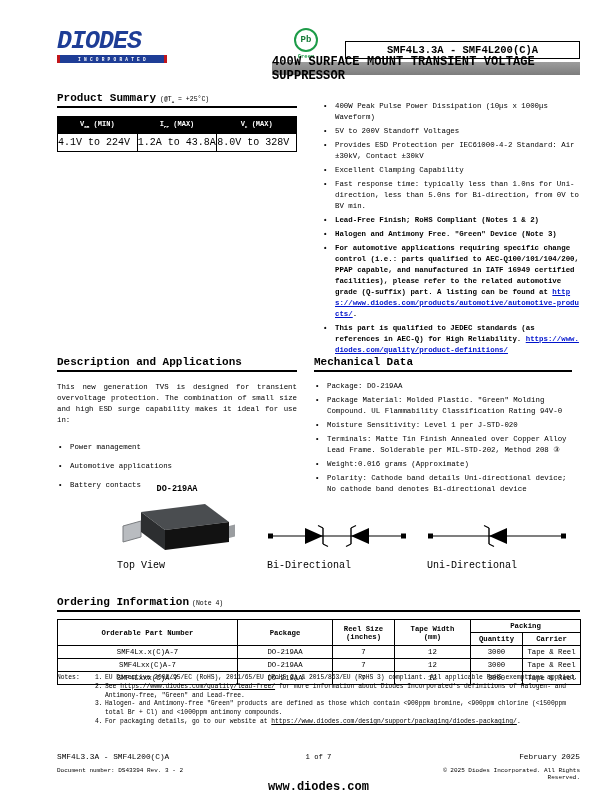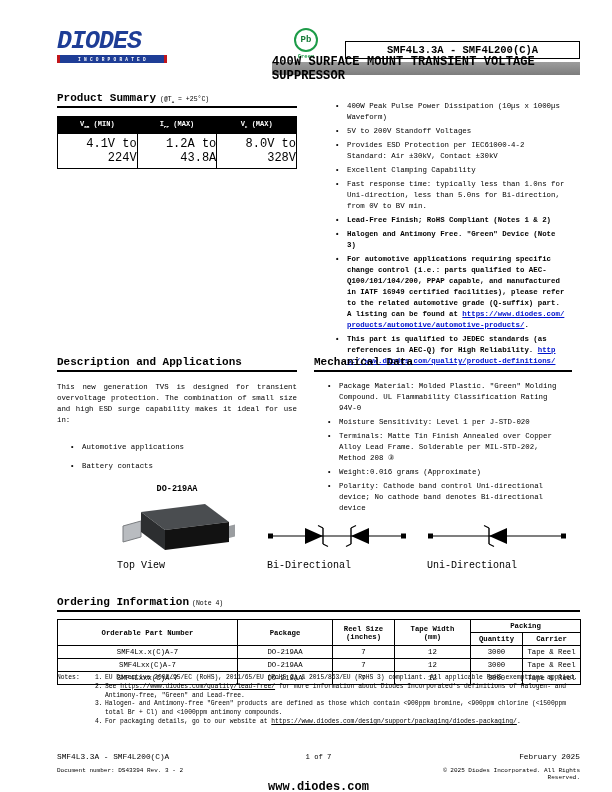--- a/index.html
+++ b/index.html
@@ -42,23 +42,23 @@
   #features { position: absolute; left: 322px; top: 92px; width: 258px; }
   #description { position: absolute; left: 57px; top: 356px; width: 240px; }
   #mechanical { position: absolute; left: 314px; top: 356px; width: 258px; }
   #figures { position: absolute; left: 57px; top: 480px; width: 523px; height: 100px; }
   #ordering { position: absolute; left: 57px; top: 596px; width: 523px; }
   #notes { position: absolute; left: 57px; top: 674px; width: 523px; font-size: 6.3px; line-height: 8.8px; padding-left: 38px; }
   #footer { position: absolute; left: 57px; top: 753px; width: 523px; display: flex; justify-content: space-between; }
   
   .summary-table { width: 100%; border-collapse: collapse; margin-top: 8px; table-layout: fixed; }
   .summary-table th { background: #000; color: #fff; font-size: 7px; font-weight: bold; padding: 3px 0; border: 1px solid #000; }
-  .summary-table td { font-size: 12px; text-align: right; padding: 3px 0; border: 1px solid #000; }
-  
-  .bullets { list-style: none; margin: 12px; padding: 0; font-size: 7.4px; line-height: 11px; }
+  .summary-table td { font-size: 10px; text-align: left; padding: 3px 0; border: 1px solid #000; }
+  
+  .bullets { list-style: none; margin: 0; padding: 0; font-size: 7.4px; line-height: 11px; }
   .bullets li { position: relative; padding-left: 13px; margin-bottom: 3px; }
   .bullets li::before { content: "•"; position: absolute; left: 1px; }
   .bold { font-weight: bold; }
   .link { color: #0013cc; font-weight: bold; text-decoration: underline; word-break: break-all; cursor: pointer; }
   #features .bullets { margin-top: 9px; }
   #mechanical .bullets { margin-top: 9px; }
   #description p { font-size: 7.4px; line-height: 11px; text-align: justify; margin: 10px 0 16px; }
   #description .bullets { margin-top: 16px; }
   #description .bullets li { margin-bottom: 8px; }
   
@@ -146,33 +146,35 @@
       <li class="bold"><span>Halogen and Antimony Free. "Green" Device (Note 3)</span></li>
       <li class="bold"><span>For automotive applications requiring specific change control (i.e.: parts qualified to AEC-Q100/101/104/200, PPAP capable, and manufactured in IATF 16949 certified facilities), please refer to the related automotive grade (Q-suffix) part. A listing can be found at </span><a class="link">https://www.diodes.com/products/automotive/automotive-products/</a><span>.</span></li>
       <li class="bold"><span>This part is qualified to JEDEC standards (as references in AEC-Q) for High Reliability. </span><a class="link">https://www.diodes.com/quality/product-definitions/</a></li>
     </ul>
   </section>
 
   <section id="description">
     <div class="section-title">Description and Applications</div>
     <p>This new generation TVS is designed for transient overvoltage protection. The combination of small size and high ESD surge capability makes it ideal for use in:</p>
     <ul class="bullets">
+      <li><span>Power management</span></li>
       <li><span>Automotive applications</span></li>
       <li><span>Battery contacts</span></li>
     </ul>
   </section>
 
   <section id="mechanical">
     <div class="section-title">Mechanical Data</div>
     <ul class="bullets">
+      <li><span>Package: DO-219AA</span></li>
       <li><span>Package Material: Molded Plastic. "Green" Molding Compound. UL Flammability Classification Rating 94V-0</span></li>
       <li><span>Moisture Sensitivity: Level 1 per J-STD-020</span></li>
       <li><span>Terminals: Matte Tin Finish Annealed over Copper Alloy Lead Frame. Solderable per MIL-STD-202, Method 208 ③</span></li>
       <li><span>Weight:0.016 grams (Approximate)</span></li>
-      <li><span>Polarity: Cathode band control Uni-directional device; No cathode band denotes Bi-directional device</span></li>
+      <li><span>Polarity: Cathode band details Uni-directional device; No cathode band denotes Bi-directional device</span></li>
     </ul>
   </section>
 
   <div id="figures">
     <div class="fig-label">DO-219AA</div>
     <svg class="pkg-svg" width="120" height="60" viewBox="0 0 120 60">
       <polygon points="6,30 24,25 24,41 6,46" fill="#b9bcc0" stroke="#7a7d80" stroke-width="1"></polygon>
       <polygon points="24,16 88,8 112,26 48,34" fill="#4a4d50"></polygon>
       <polygon points="48,34 112,26 112,46 48,54" fill="#121212"></polygon>
       <polygon points="24,16 48,34 48,54 24,36" fill="#2c2e30"></polygon>

